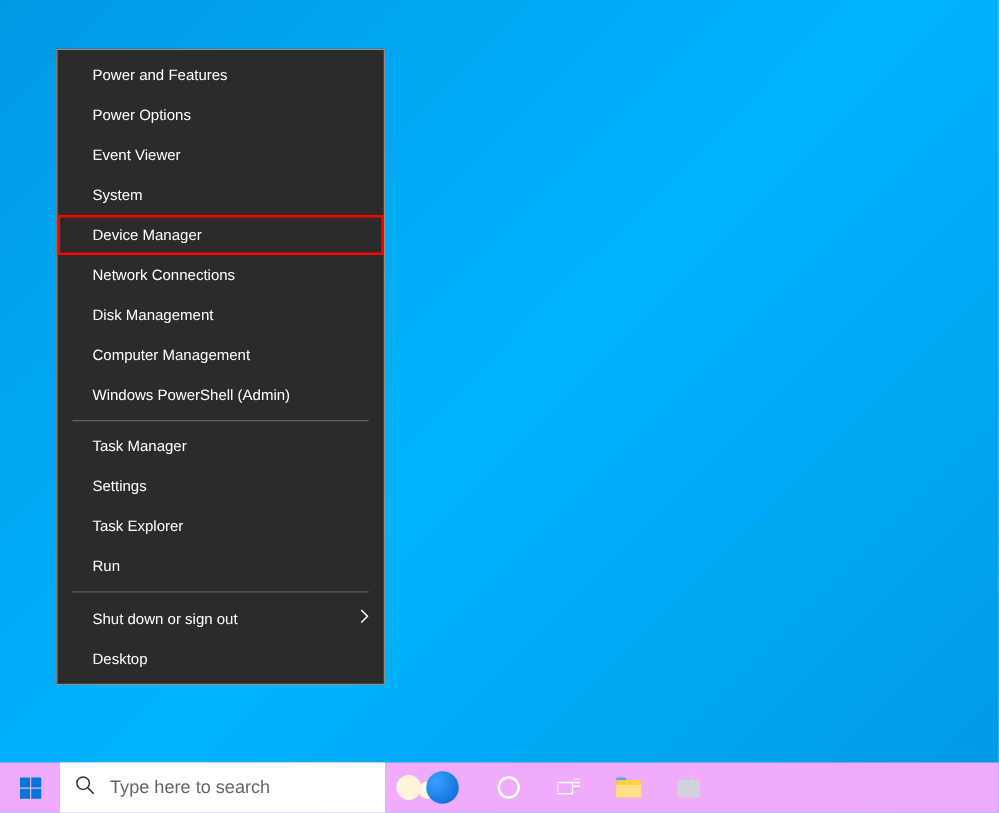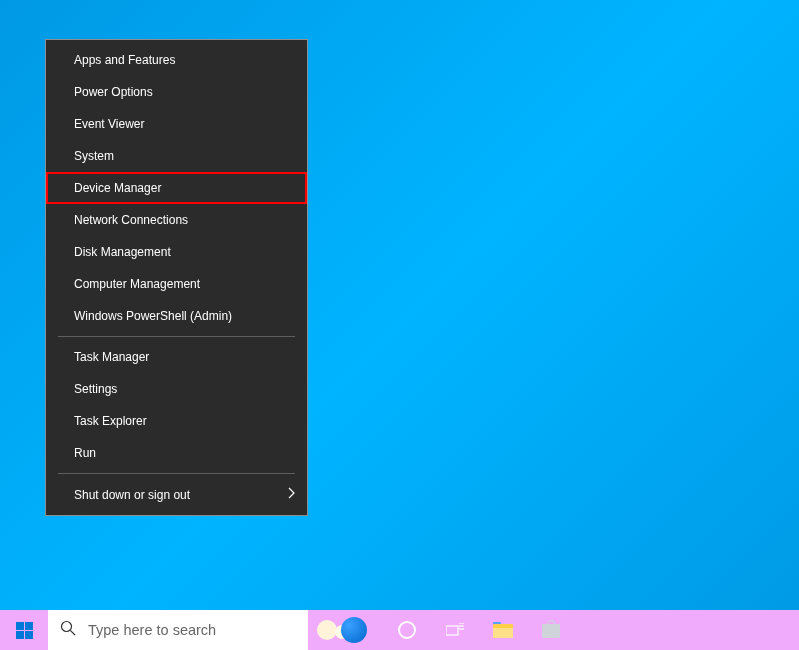--- a/index.html
+++ b/index.html
@@ -174,21 +174,21 @@
       border: 1.5px solid #cfd3da;
       border-bottom: none;
       border-radius: 4px 4px 0 0;
     }
   </style>
 </head>
 <body>
 
 <div class="context-menu" id="context-menu">
     <div class="menu-item">
-      <span>Apps and Features</span>
+      <span>Power and Features</span>
     </div>
     <div class="menu-item">
       <span>Power Options</span>
     </div>
     <div class="menu-item">
       <span>Event Viewer</span>
     </div>
     <div class="menu-item">
       <span>System</span>
     </div>
@@ -219,20 +219,23 @@
     </div>
     <div class="menu-item">
       <span>Run</span>
     </div>
     <div class="menu-divider"></div>
     <div class="menu-item">
       <span>Shut down or sign out</span>
       <span class="chevron"><svg width="8" height="12" viewBox="0 0 8 12">
           <path d="M2 1 L7 6 L2 11" stroke="#fff" stroke-width="1.2" fill="none"></path>
         </svg></span>
+    </div>
+    <div class="menu-item">
+      <span>Desktop</span>
     </div>
   </div>
 
 <div class="taskbar">
   <div class="start-button">
     <div class="windows-logo">
       <span></span>
         <span></span>
         <span></span>
         <span></span>

